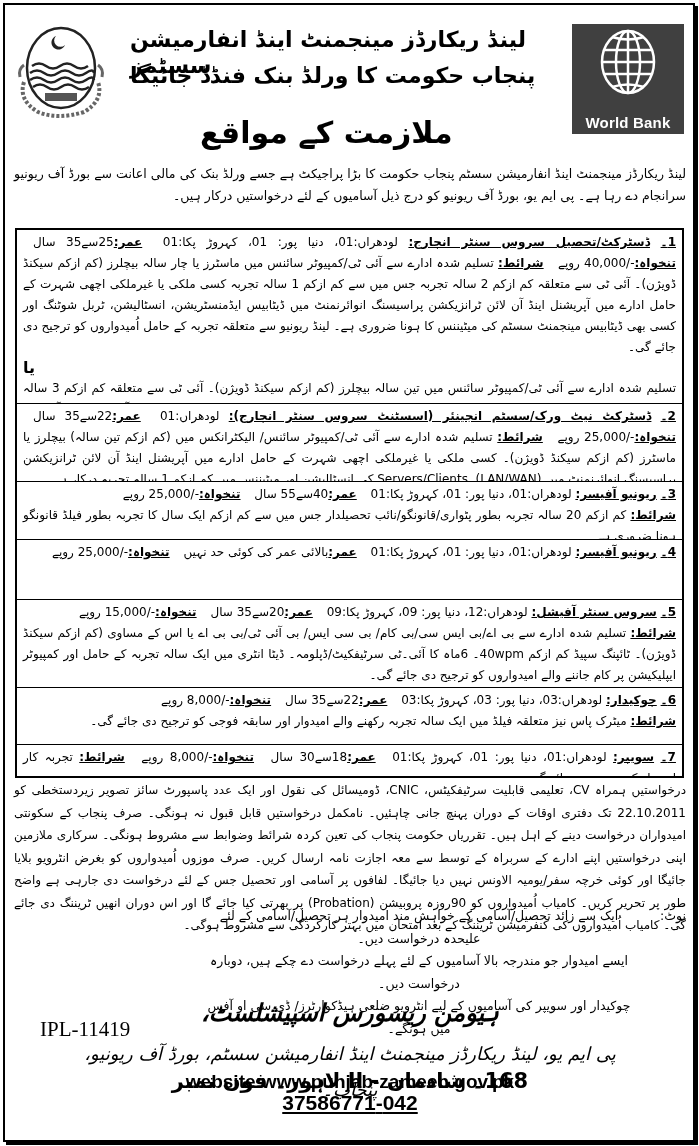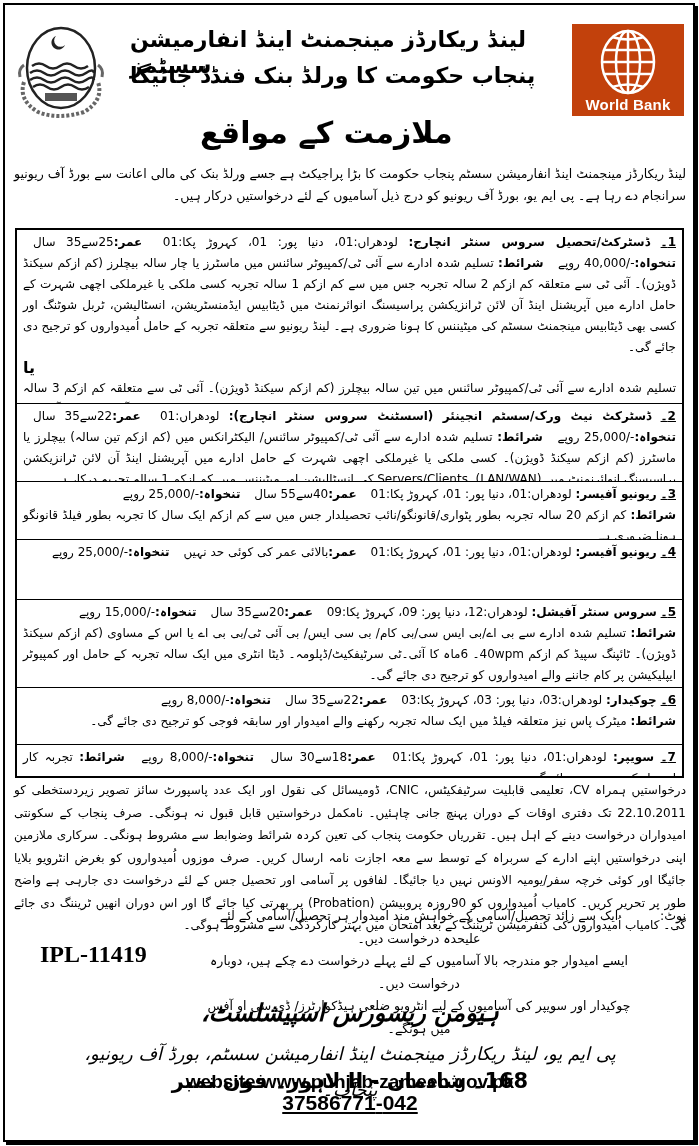--- a/index.html
+++ b/index.html
@@ -1,49 +1,49 @@
 <!DOCTYPE html>
 <html><head>
 <meta charset="utf-8">
 <style>
   html, body { margin:0; padding:0; background:#ffffff; }
   body { width:699px; height:1146px; position:relative; overflow:hidden; font-family:"DejaVu Sans", sans-serif; color:#000; }
   .frame { position:absolute; left:3px; top:3px; width:688px; height:1135px; border:2px solid #000; box-shadow:3px 3px 0 #000; background:#fff; }
   .rtl { direction:rtl; unicode-bidi:embed; }
   
   .punjab-logo { position:absolute; left:12px; top:22px; width:98px; height:100px; }
-  .wb-logo { position:absolute; left:572px; top:24px; width:112px; height:92px; background:#c2410c; color:#fff; }
+  .wb-logo { position:absolute; left:572px; top:24px; width:112px; height:110px; background:#404040; color:#fff; }
   .wb-text { position:absolute; bottom:3px; left:0; right:0; text-align:center; font-family:"Liberation Sans", sans-serif; font-weight:bold; font-size:15px; letter-spacing:0.2px; }
   .hdr-line { position:absolute; left:130px; width:440px; text-align:left; font-family:"DejaVu Sans", sans-serif; font-weight:bold; font-size:22px; line-height:26px; }
   .hdr-1 { top:27px; }
   .hdr-2 { top:63px; }
   .title { position:absolute; left:200px; width:300px; top:115px; text-align:left; font-weight:bold; font-size:30px; line-height:36px; }
   .intro { position:absolute; left:14px; width:672px; top:163px; font-size:12.5px; line-height:22px; text-align:justify; }
   
   .jobs { position:absolute; left:15px; width:669px; top:228px; border:2px solid #000; box-sizing:border-box; }
   .job { border-bottom:1.5px solid #000; padding:2px 6px 4px 6px; font-size:12px; line-height:21px; box-sizing:border-box; overflow:hidden; text-align:justify; }
   .job:last-child { border-bottom:none; }
   .job-1 { height:174px; }
   .job-2 { height:78px; }
   .job-3 { height:58px; }
   .job-4 { height:60px; }
   .job-5 { height:88px; }
   .job-6 { height:57px; }
   .job-7 { height:31px; }
-  .lbl { font-weight:bold; }
+  .lbl { font-weight:bold; text-decoration:underline; }
   .num { font-weight:bold; text-decoration:underline; }
   .or { display:block; text-align:left; font-weight:bold; font-size:16px; line-height:20px; }
   .sep { display:inline-block; width:10px; }
   
   .instr { position:absolute; left:14px; width:672px; top:779px; font-size:12px; line-height:22.5px; text-align:justify; }
   .notes { position:absolute; left:200px; width:486px; top:905px; font-size:12.5px; line-height:22.5px; }
   .note-row { display:flex; flex-direction:row-reverse; }
   .note-label { width:48px; flex:none; text-align:right; }
   .note-text { flex:1; text-align:center; }
-  .ref { position:absolute; left:40px; top:941px; font-family:"Liberation Serif", serif; font-weight:bold; font-size:24px; }
+  .ref { position:absolute; left:40px; top:1017px; font-family:"Liberation Serif", serif; font-weight:normal; font-size:21px; }
   .sig-1 { position:absolute; left:150px; width:400px; top:1000px; text-align:center; font-weight:bold; font-size:24px; line-height:26px; font-style:italic; }
   .sig-2 { position:absolute; left:70px; width:560px; top:1036px; text-align:center; font-weight:normal; font-size:18px; line-height:36px; font-style:italic; }
   .sig-3 { position:absolute; left:150px; width:400px; top:1070px; text-align:center; font-weight:bold; font-size:21px; line-height:22px; }
   .phone { font-family:"Liberation Sans", sans-serif; font-weight:bold; text-decoration:underline; }
   .website { position:absolute; left:100px; width:500px; top:1071px; text-align:center; font-family:"Liberation Sans", sans-serif; font-weight:bold; font-size:19px; }
 </style>
 </head>
 <body>
 
 <div class="frame"></div>

